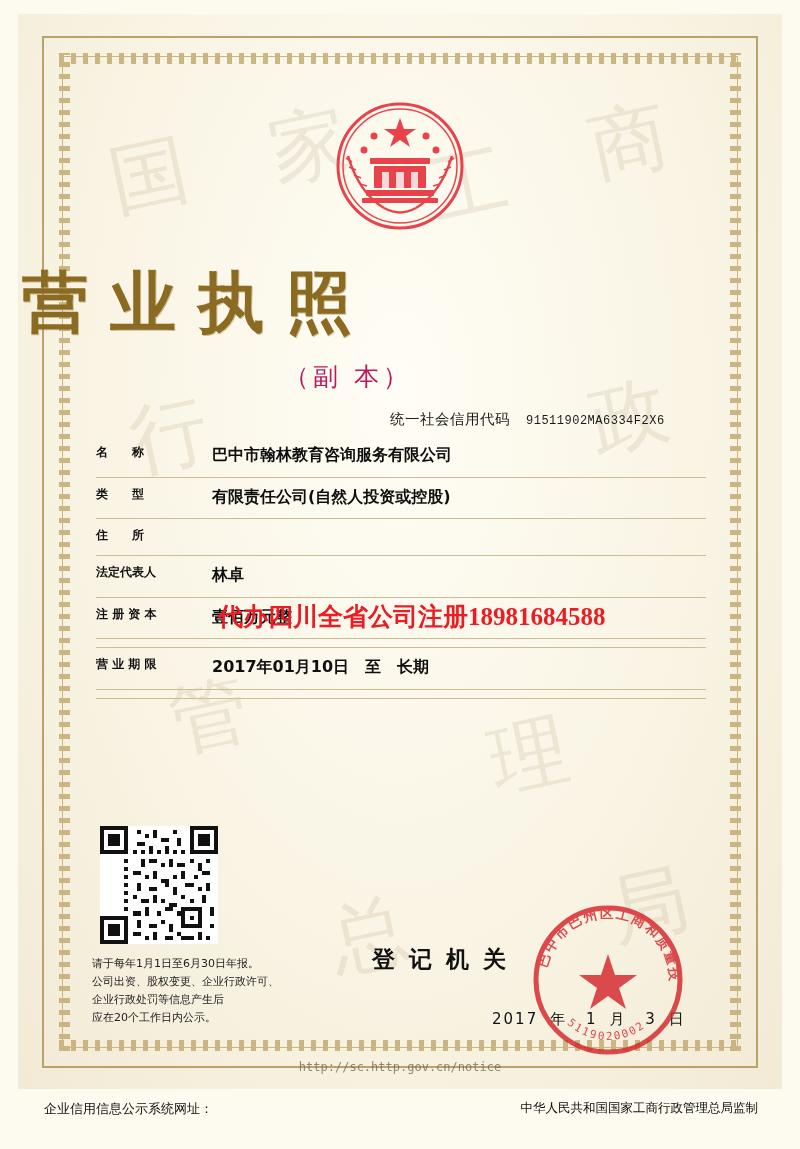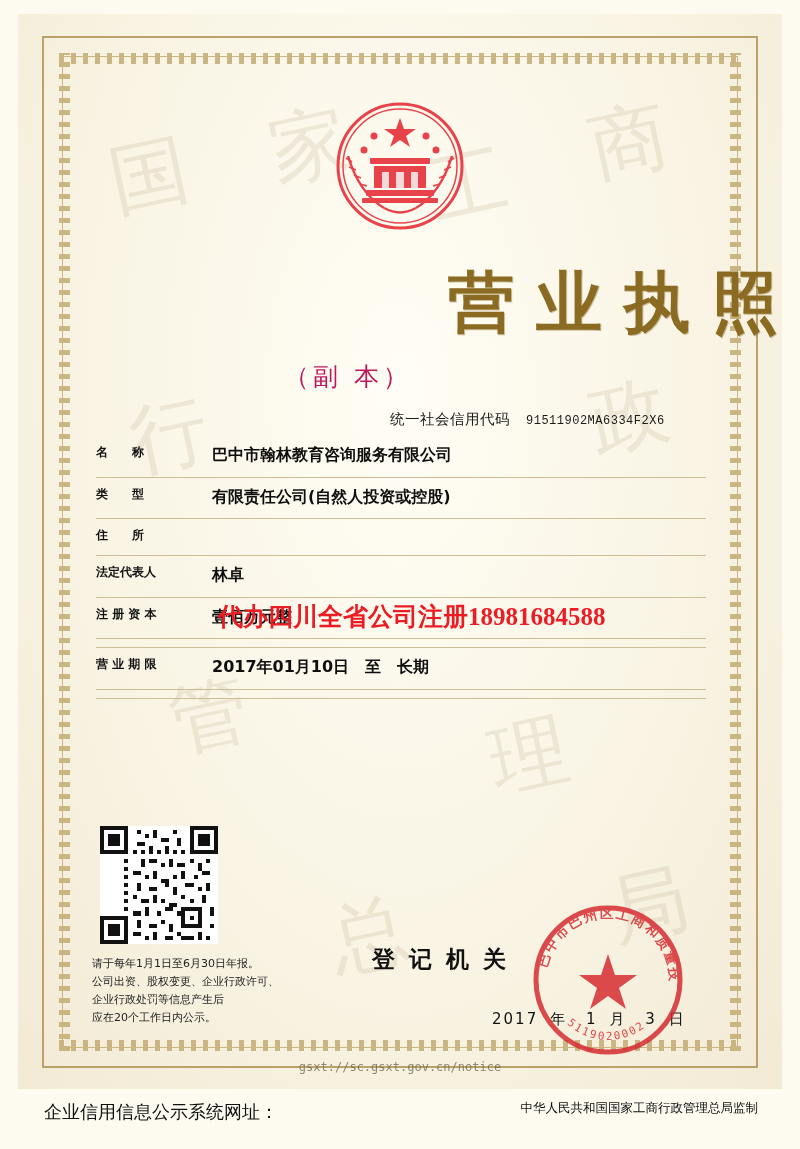--- a/index.html
+++ b/index.html
@@ -96,21 +96,21 @@
     height: 140px;
   }
   .emblem svg { display:block; }
 
   
   .title {
     position: absolute;
     left: 0;
     top: 258px;
     width: 800px;
-    text-align: right;
+    text-align: left;
     font-family: "DejaVu Serif", "Liberation Serif", serif;
     font-weight: bold;
     font-size: 66px;
     letter-spacing: 22px;
     text-indent: 22px;
     color: #8b6a22;
     text-shadow: 1px 1px 0 rgba(120,90,20,.35);
   }
   .subtitle {
     position: absolute;
@@ -249,21 +249,21 @@
     font-family: "DejaVu Sans Mono", "Liberation Mono", monospace;
     font-size: 12px;
     color: #6f6452;
     opacity: .75;
   }
 
   .bottom-left {
     position: absolute;
     left: 44px;
     top: 1100px;
-    font-size: 18px;
+    font-size: 13px;
     color: #111;
   }
   .bottom-right {
     position: absolute;
     right: 42px;
     top: 1100px;
     font-size: 12.5px;
     color: #111;
   }
 </style>
@@ -512,17 +512,17 @@
       <polygon points="84,58 91,79 113,79 95,92 102,113 84,100 66,113 73,92 55,79 77,79" fill="#d5252b"></polygon>
       <text font-size="13.5" fill="#d5252b" font-family="DejaVu Sans, sans-serif" font-weight="bold" letter-spacing="2">
         <textPath href="#sealArc" startOffset="6%">巴中市巴州区工商和质量技术监督管理局</textPath>
       </text>
       <text font-size="11" fill="#d5252b" font-family="DejaVu Sans Mono, monospace" letter-spacing="2">
         <textPath href="#sealArcBottom" startOffset="26%">5119020002</textPath>
       </text>
     </svg>
   </div>
 
-  <div class="url-line">gsxt://sc.gsxt.gov.cn/notice</div>
+  <div class="url-line">http://sc.http.gov.cn/notice</div>
 
   <div class="bottom-left">企业信用信息公示系统网址：</div>
   <div class="bottom-right">中华人民共和国国家工商行政管理总局监制</div>
 </div>
 
 </body></html>

